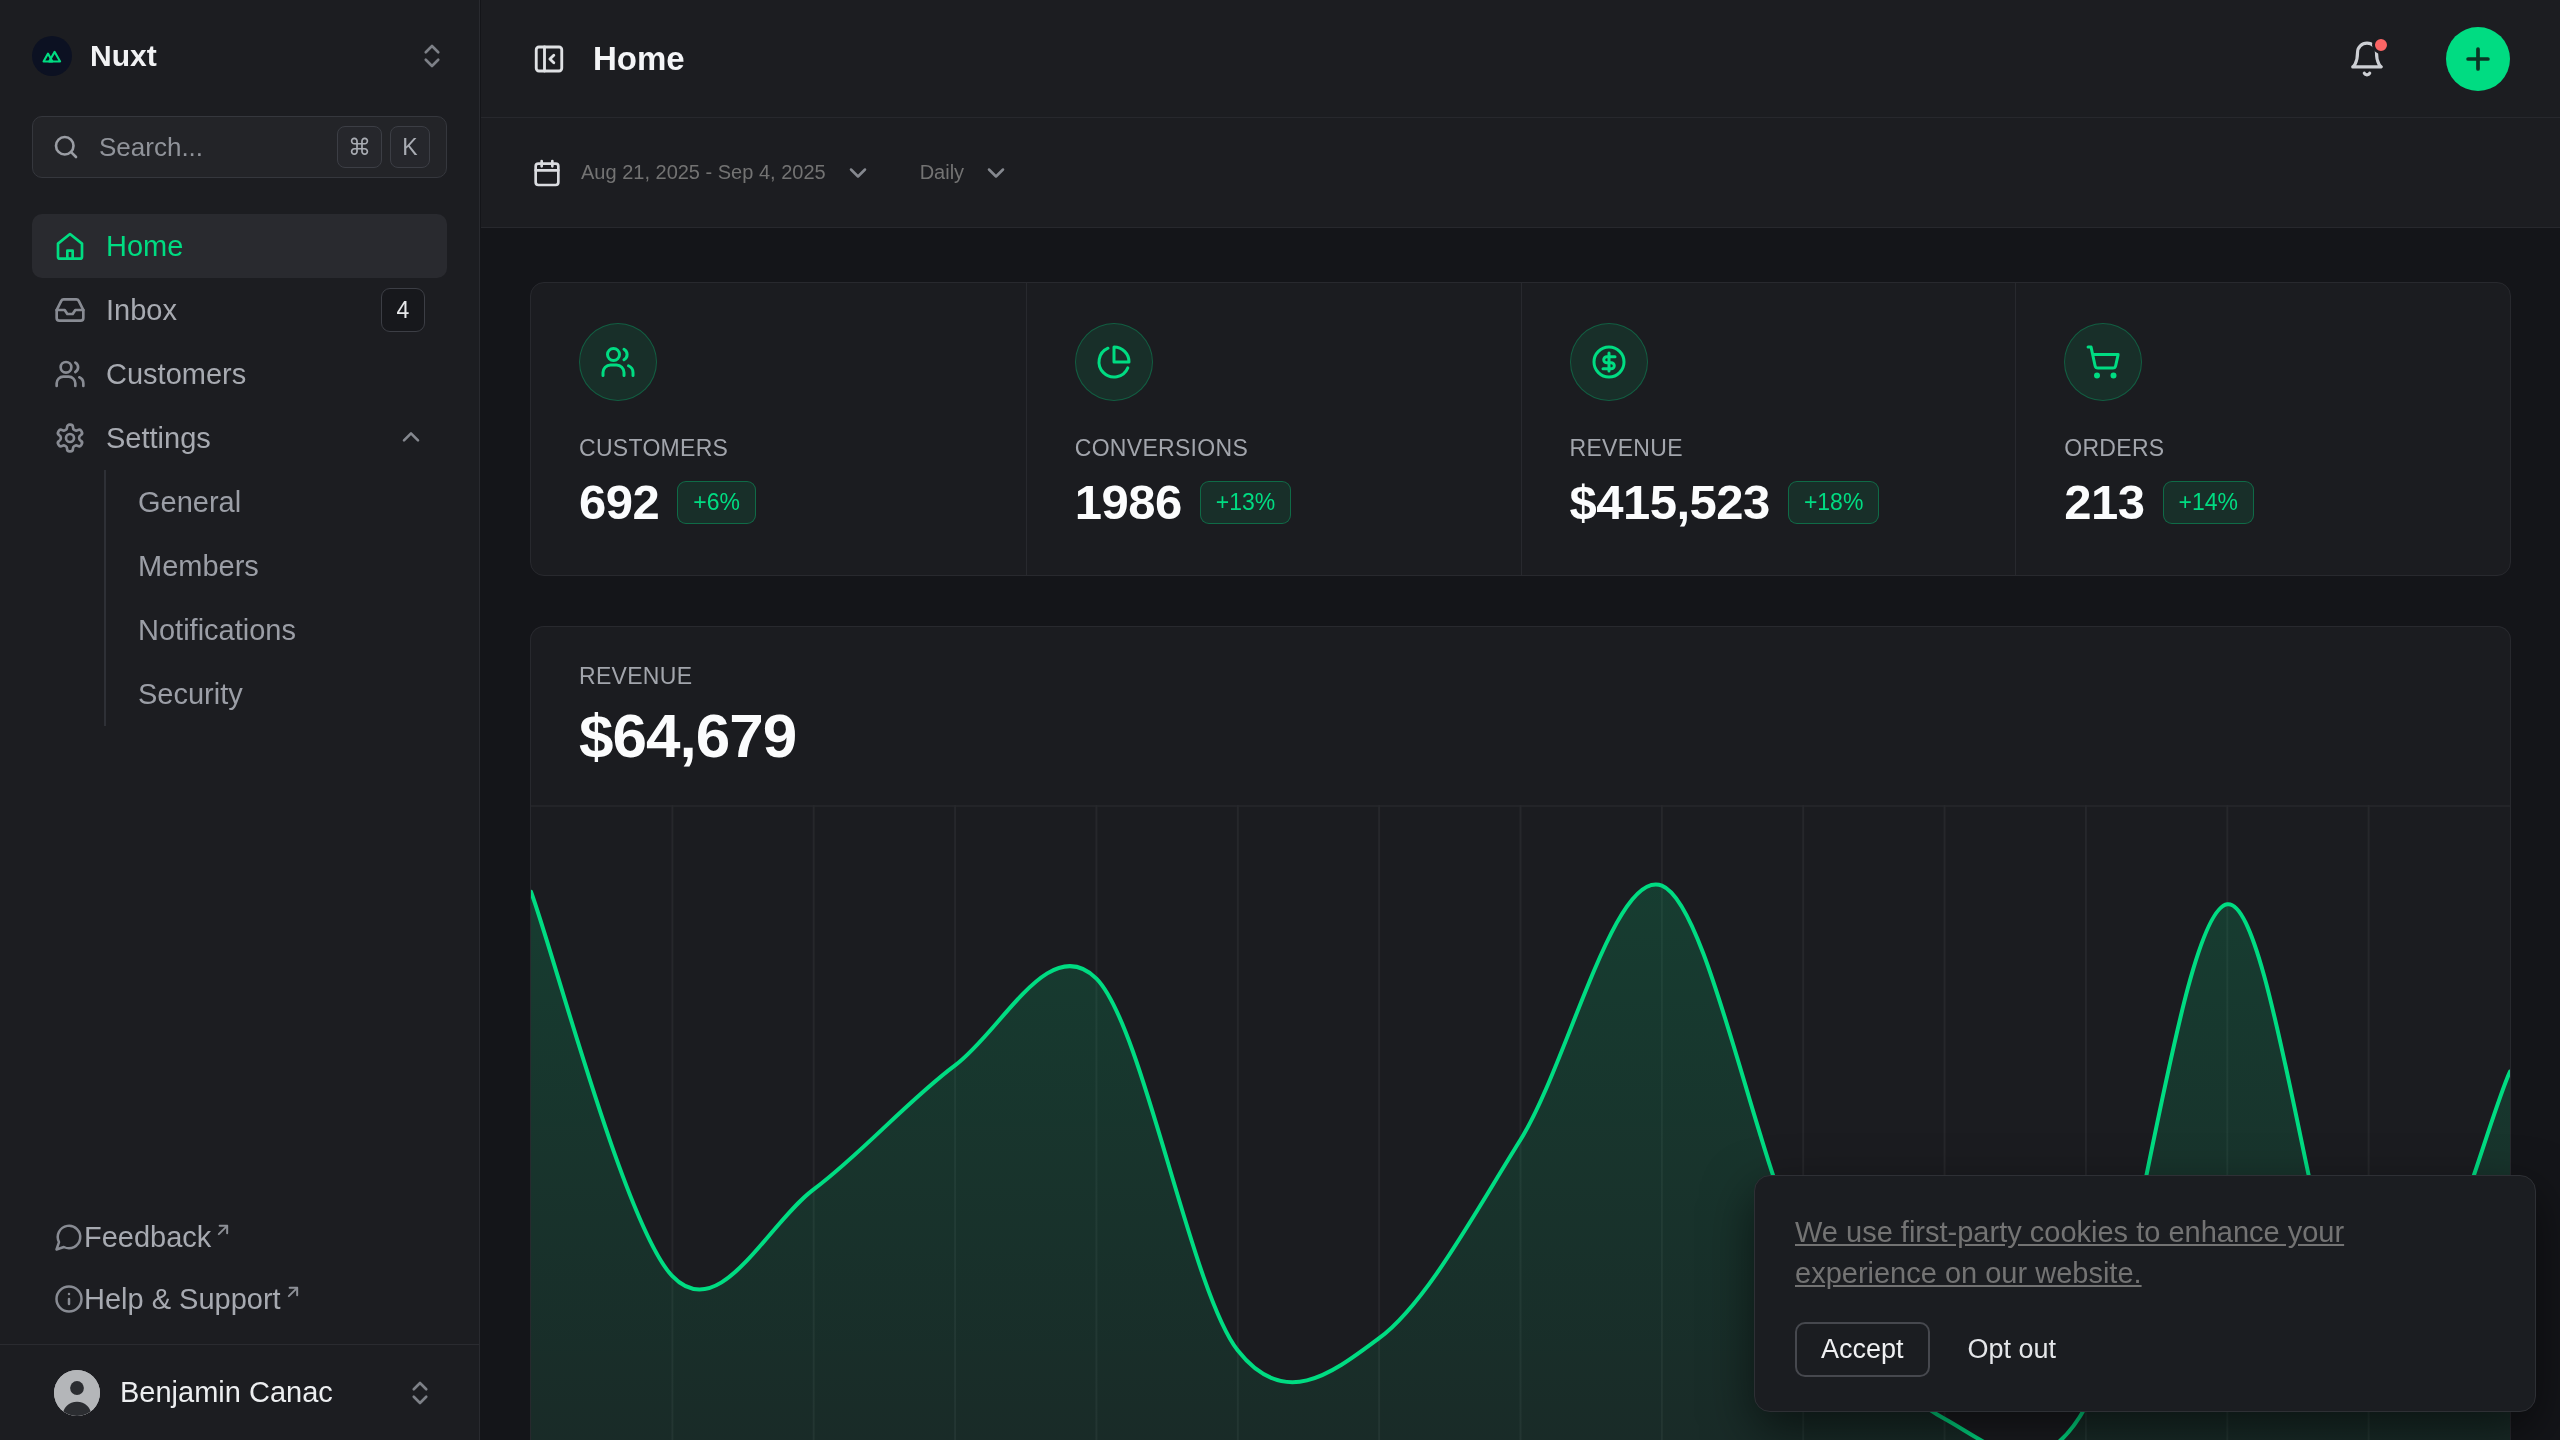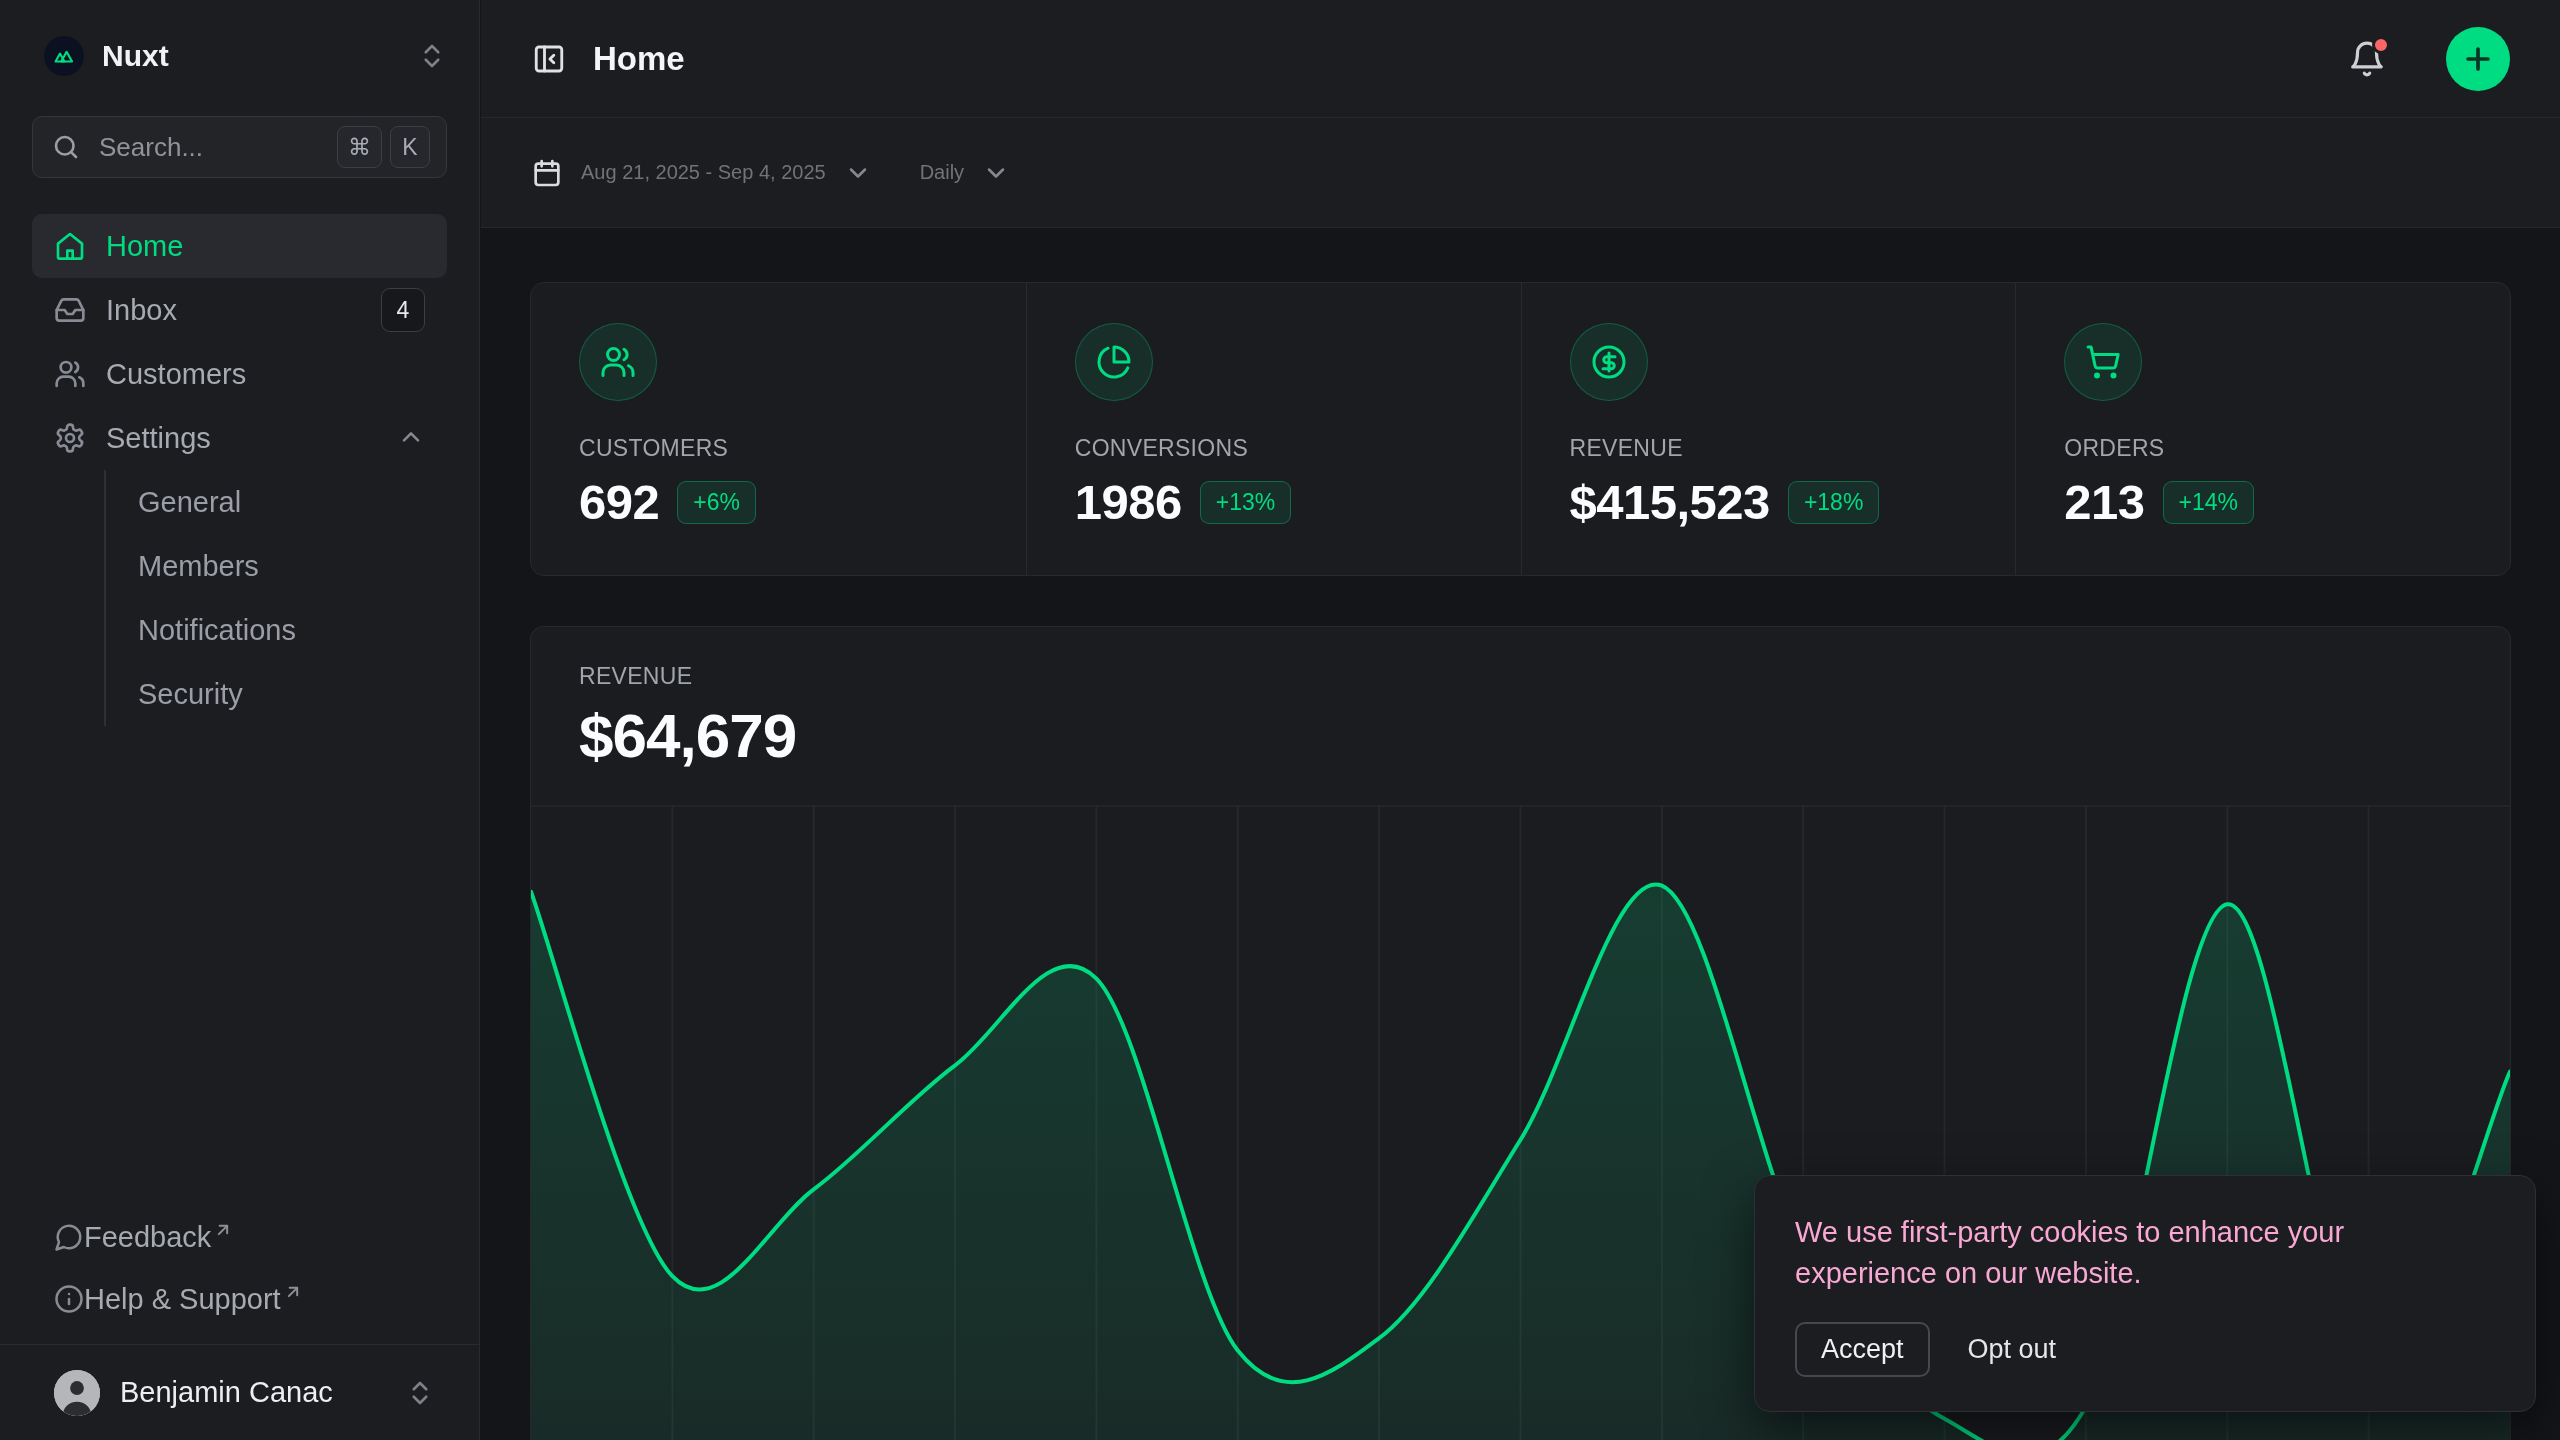--- a/index.html
+++ b/index.html
@@ -13,21 +13,21 @@
   svg { display:block; }
 
   
   .sidebar {
     position:absolute; left:0; top:0; bottom:0; width:480px;
     background:#1c1d21; border-right:1px solid #292a2f;
     display:flex; flex-direction:column;
   }
   .ws-row {
     display:flex; align-items:center; gap:18px;
-    padding:36px 32px 28px 44px;
+    padding:36px 32px 28px 32px;
   }
   .ws-logo {
     width:40px; height:40px; border-radius:50%;
     background:#0c1122; display:flex; align-items:center; justify-content:center;
     flex:0 0 auto;
   }
   .ws-name { font-size:30px; font-weight:600; color:#f1f2f4; flex:1; }
   .selector-icon { color:#7d8087; }
 
   .search-box {
@@ -146,21 +146,21 @@
   .plot { position:absolute; left:0; right:0; top:178px; height:722px; }
   .plot svg { width:100%; height:100%; }
 
   
   .cookie {
     position:absolute; right:24px; bottom:28px; width:782px;
     background:#1b1d21; border:1px solid #2e3035; border-radius:16px;
     padding:36px 40px 34px 40px; box-shadow:0 18px 50px rgba(0,0,0,0.55);
     z-index:5;
   }
-  .cookie-msg { font-size:29px; line-height:1.42; color:#f9a8d4; max-width:660px; }
+  .cookie-msg { font-size:29px; line-height:1.42; color:#737373; max-width:660px;text-decoration:underline; }
   .cookie-actions { margin-top:28px; display:flex; align-items:center; gap:38px; }
   .btn-accept {
     background:transparent; border:2px solid #46484e; border-radius:10px;
     color:#f0f1f3; font-size:27px; padding:10px 24px; cursor:pointer;
     font-family:"Liberation Sans", sans-serif;
   }
   .btn-optout {
     background:none; border:none; color:#e4e6e9; font-size:27px; cursor:pointer;
     font-family:"Liberation Sans", sans-serif;
   }

